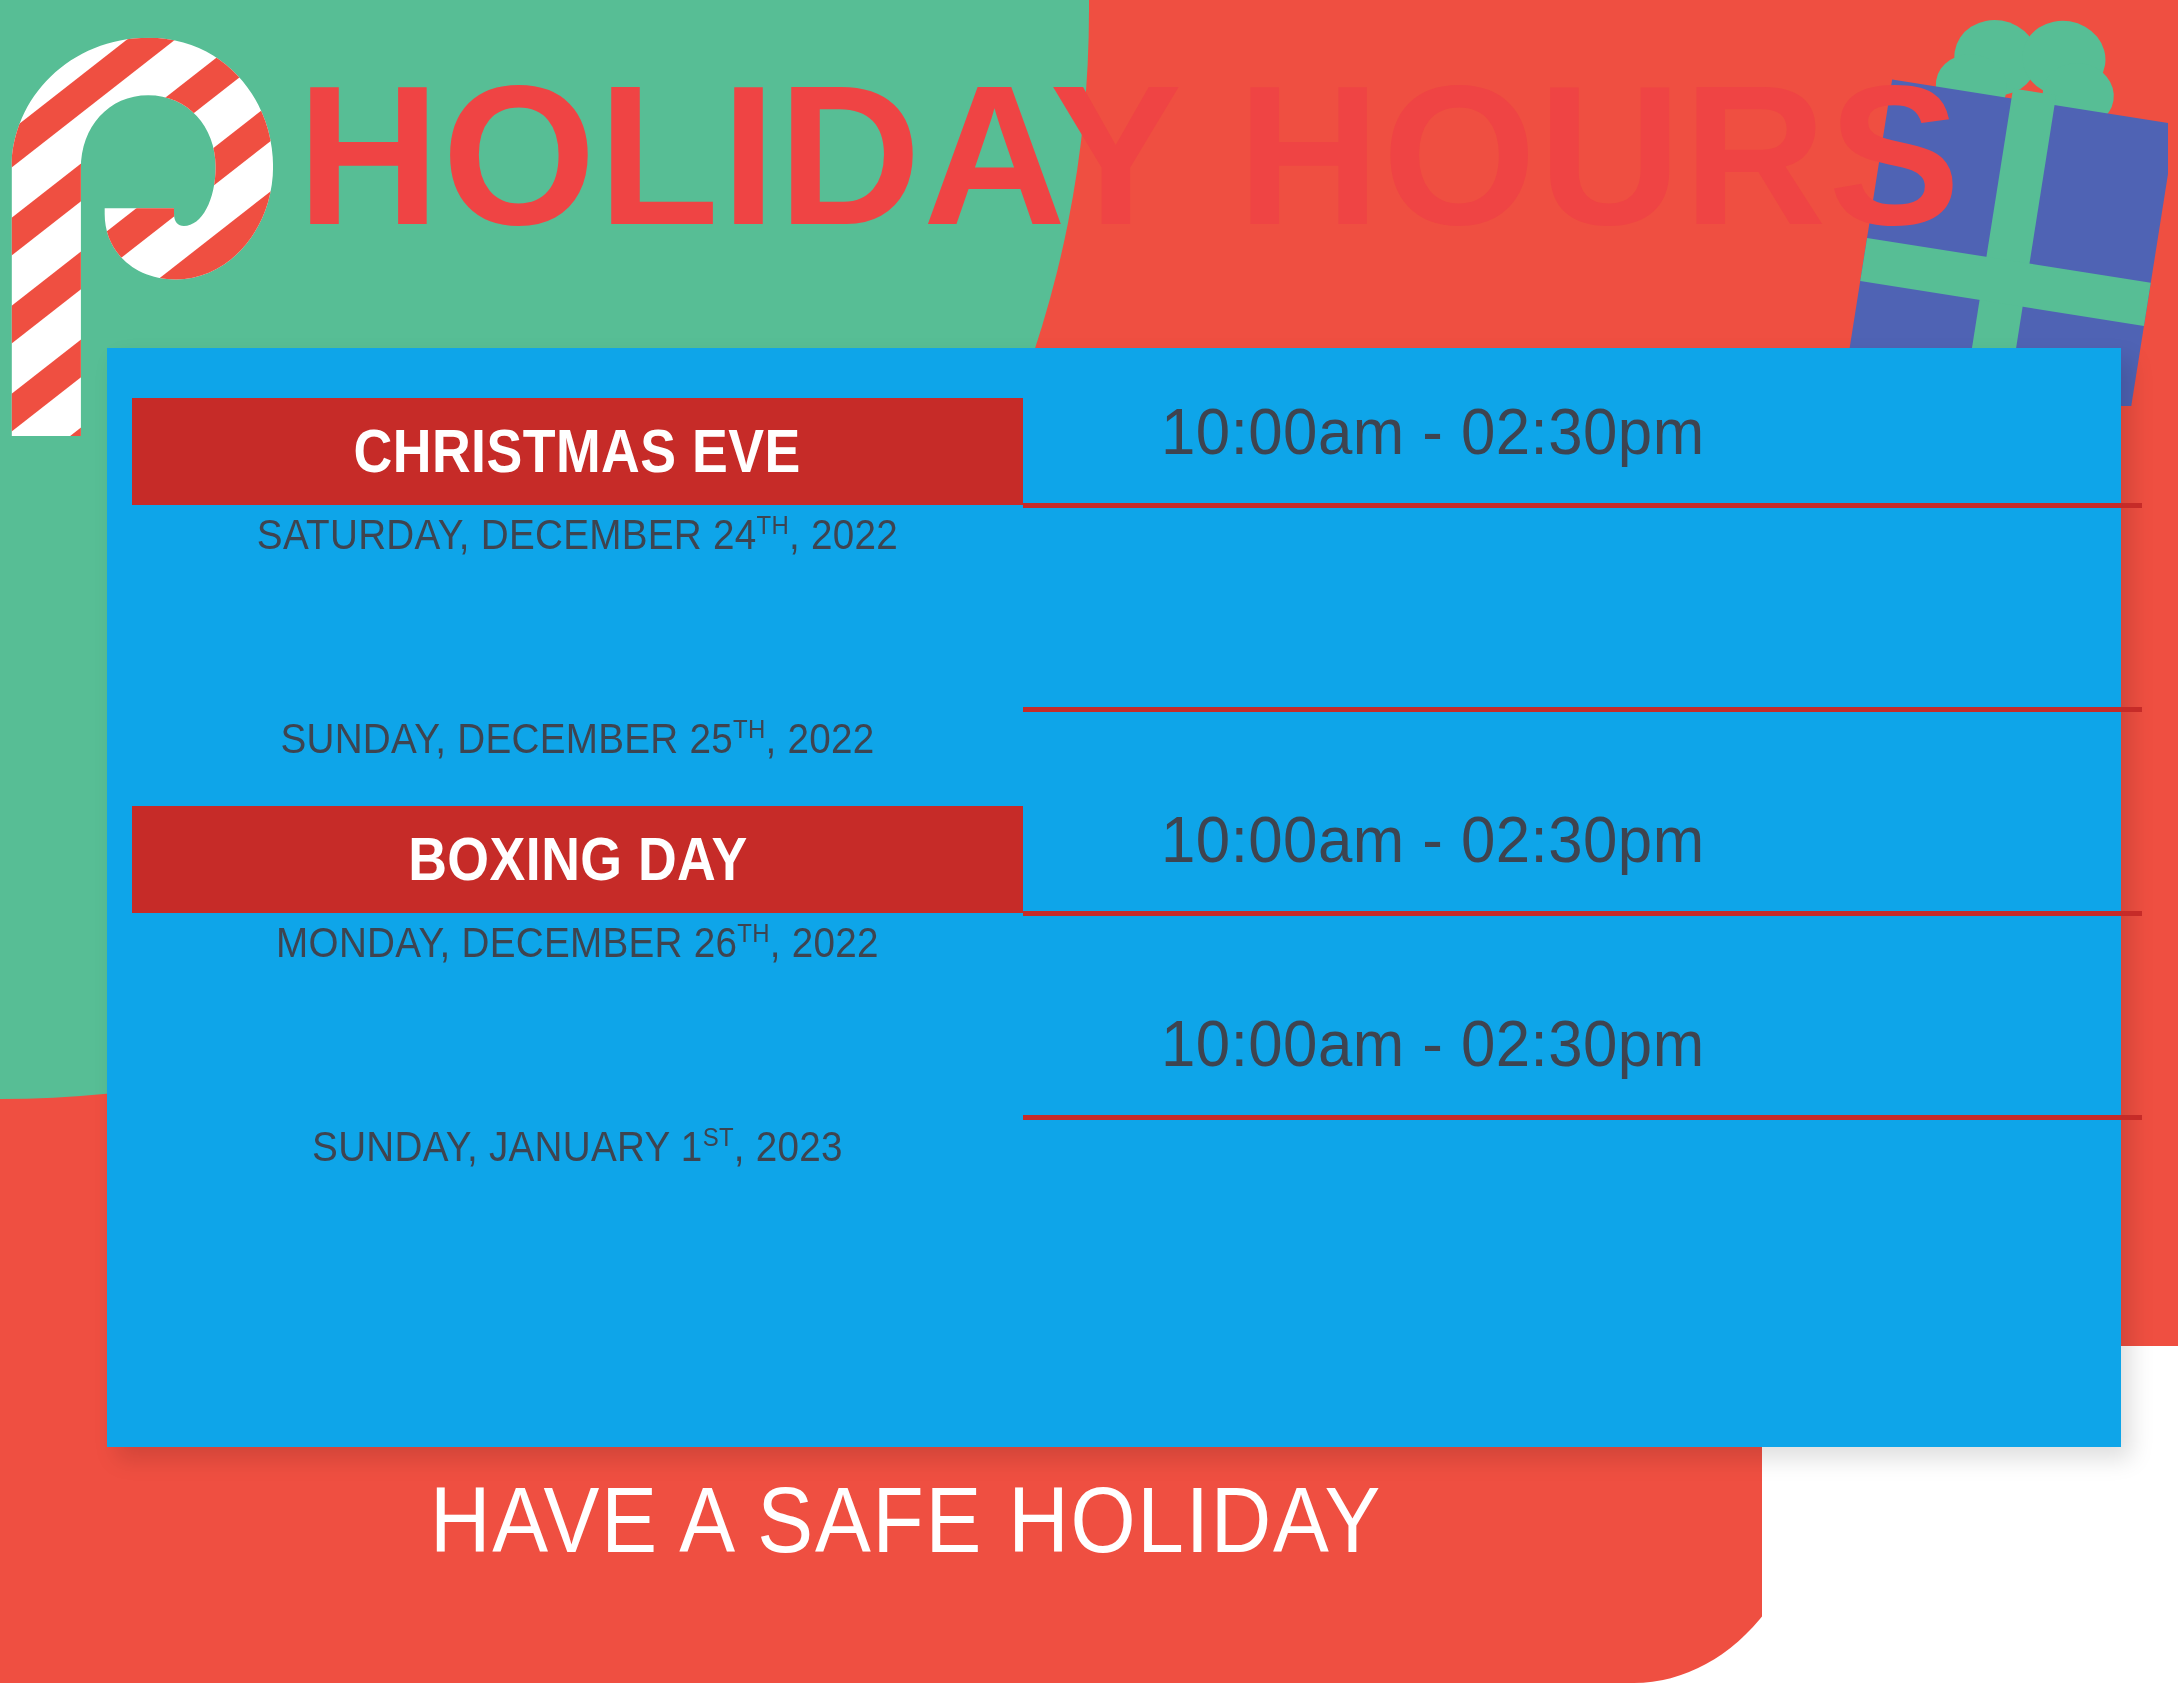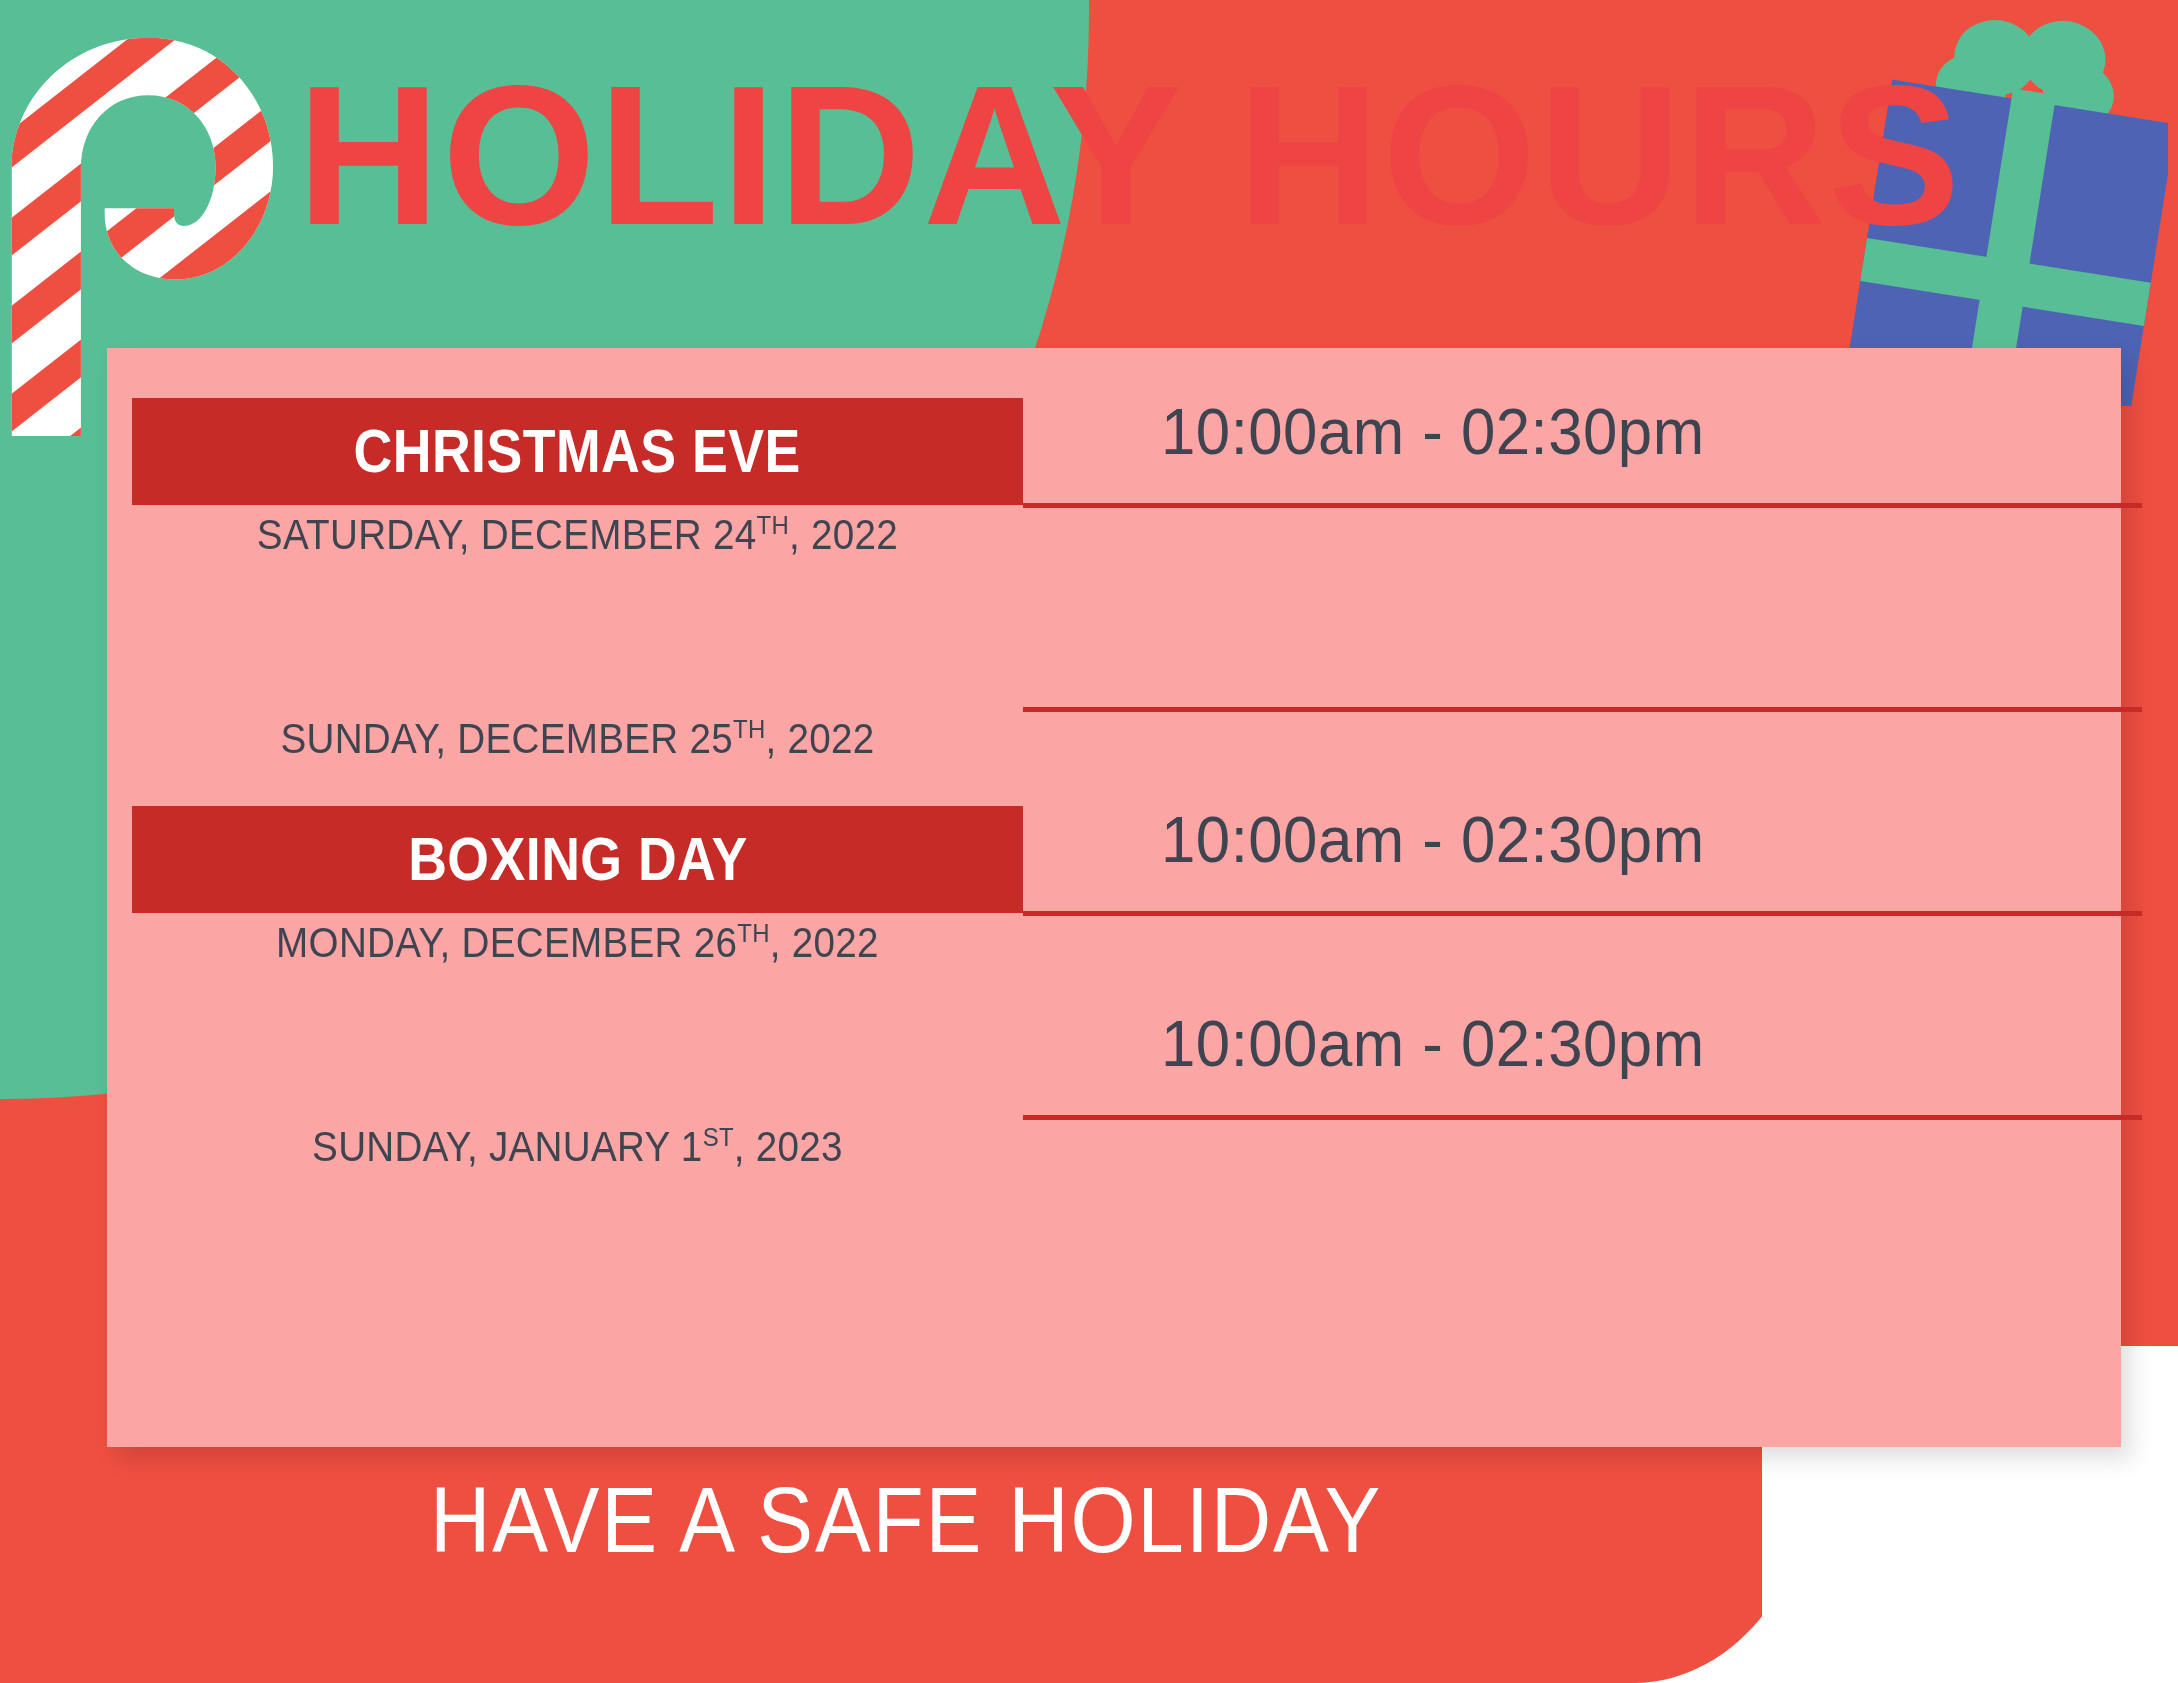--- a/index.html
+++ b/index.html
@@ -65,21 +65,21 @@
     position: absolute;
     right: 10px; top: -10px;
     width: 327px; height: 416px;
   }
 
   
   .card {
     position: absolute;
     left: 107px; top: 348px;
     width: 2014px; height: 1099px;
-    background: #fca5a5;
+    background: #0ea5e9;
     box-shadow: 10px 12px 22px rgba(0,0,0,0.13);
   }
 
   .rows {
     position: absolute;
     left: 0; top: 0;
     width: 100%;
     padding-top: 46px;
     box-sizing: border-box;
   }

